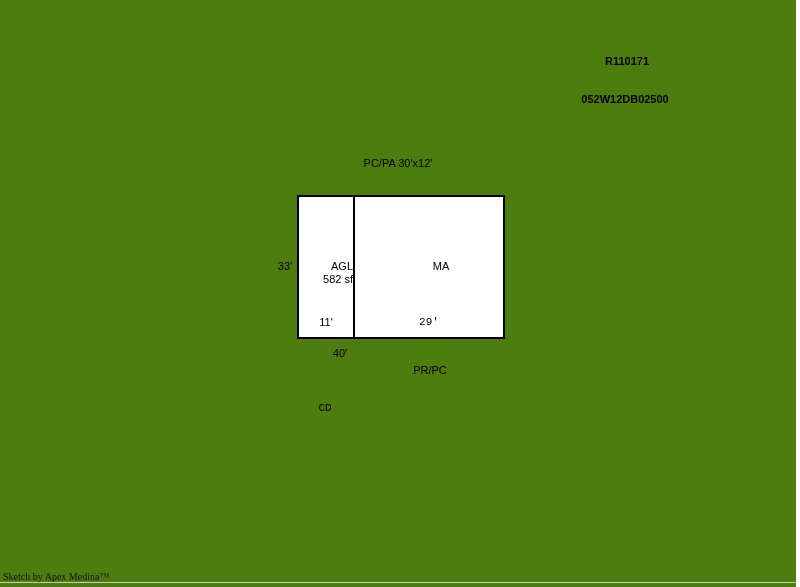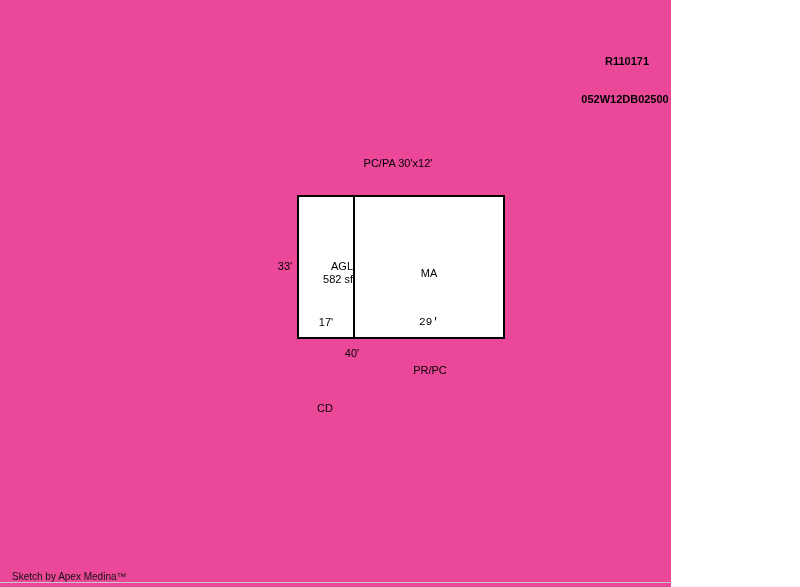--- a/index.html
+++ b/index.html
@@ -4,23 +4,23 @@
 <style>
   html, body {
     margin: 0;
     padding: 0;
     background: #ffffff;
     font-family: "Liberation Sans", sans-serif;
     color: #000000;
   }
   .canvas {
     position: relative;
-    width: 671px;
+    width: 796px;
     height: 587px;
-    background: #ec4899;
+    background: #4d7c0f;
     overflow: hidden;
   }
   .lbl {
     position: absolute;
     font-size: 11px;
     line-height: 13px;
     white-space: nowrap;
     color: #000000;
   }
   .centered {
@@ -48,40 +48,41 @@
     background: #000000;
   }
   .cell-label {
     position: absolute;
     font-size: 11px;
     line-height: 13px;
     text-align: center;
     white-space: nowrap;
   }
   .cell-left  { left: 0;    width: 54px;  top: 63px; text-align: right; }
-  .cell-right { left: 56px; width: 148px; top: 70px; }
+  .cell-right { left: 56px; width: 148px; top: 63px; padding-left: 12px; }
   .dim-left   { left: 0;    width: 54px;  top: 119px; }
   .dim-right  { left: 56px; width: 148px; top: 119px; font-family: Liberation Mono, monospace; }
 
   .footer-rule {
     position: absolute;
     left: 0;
     top: 582px;
     width: 800px;
     height: 1px;
     background: #c8c8c8;
   }
   .footer-credit {
     position: absolute;
-    left: 12px;
+    left: 3px;
     top: 571px;
     font-size: 10px;
     line-height: 12px;
     color: #111111;
     white-space: nowrap;
+    font-family: Liberation Serif, serif;
   }
 </style>
 </head>
 <body>
 
 <div class="canvas">
 
   <div class="lbl bold centered" style="left:627px; top:55px;">R110171</div>
 
   <div class="lbl bold centered" style="left:625px; top:93px;">052W12DB02500</div>
@@ -95,31 +96,31 @@
     <div class="cell-label cell-left">
       <div>AGL</div>
       <div>582 sf</div>
     </div>
 
     <div class="cell-label cell-right">
       <div>MA</div>
     </div>
 
     <div class="cell-label dim-left">
-      <span>17'</span>
+      <span>11'</span>
     </div>
     <div class="cell-label dim-right">
       <span>29'</span>
     </div>
   </div>
 
   <div class="lbl centered" style="left:285px; top:260px;">33'</div>
 
-  <div class="lbl centered" style="left:352px; top:347px;">40'</div>
+  <div class="lbl centered" style="left:340px; top:347px;">40'</div>
 
   <div class="lbl centered" style="left:430px; top:364px;">PR/PC</div>
 
-  <div class="lbl centered" style="left:325px; top:402px;">CD</div>
+  <div class="lbl centered" style="left:325px; top:402px;font-family:Liberation Mono, monospace;">CD</div>
 
   <div class="footer-rule"></div>
   <div class="footer-credit">Sketch by Apex Medina™</div>
 
 </div>
 
 </body></html>

